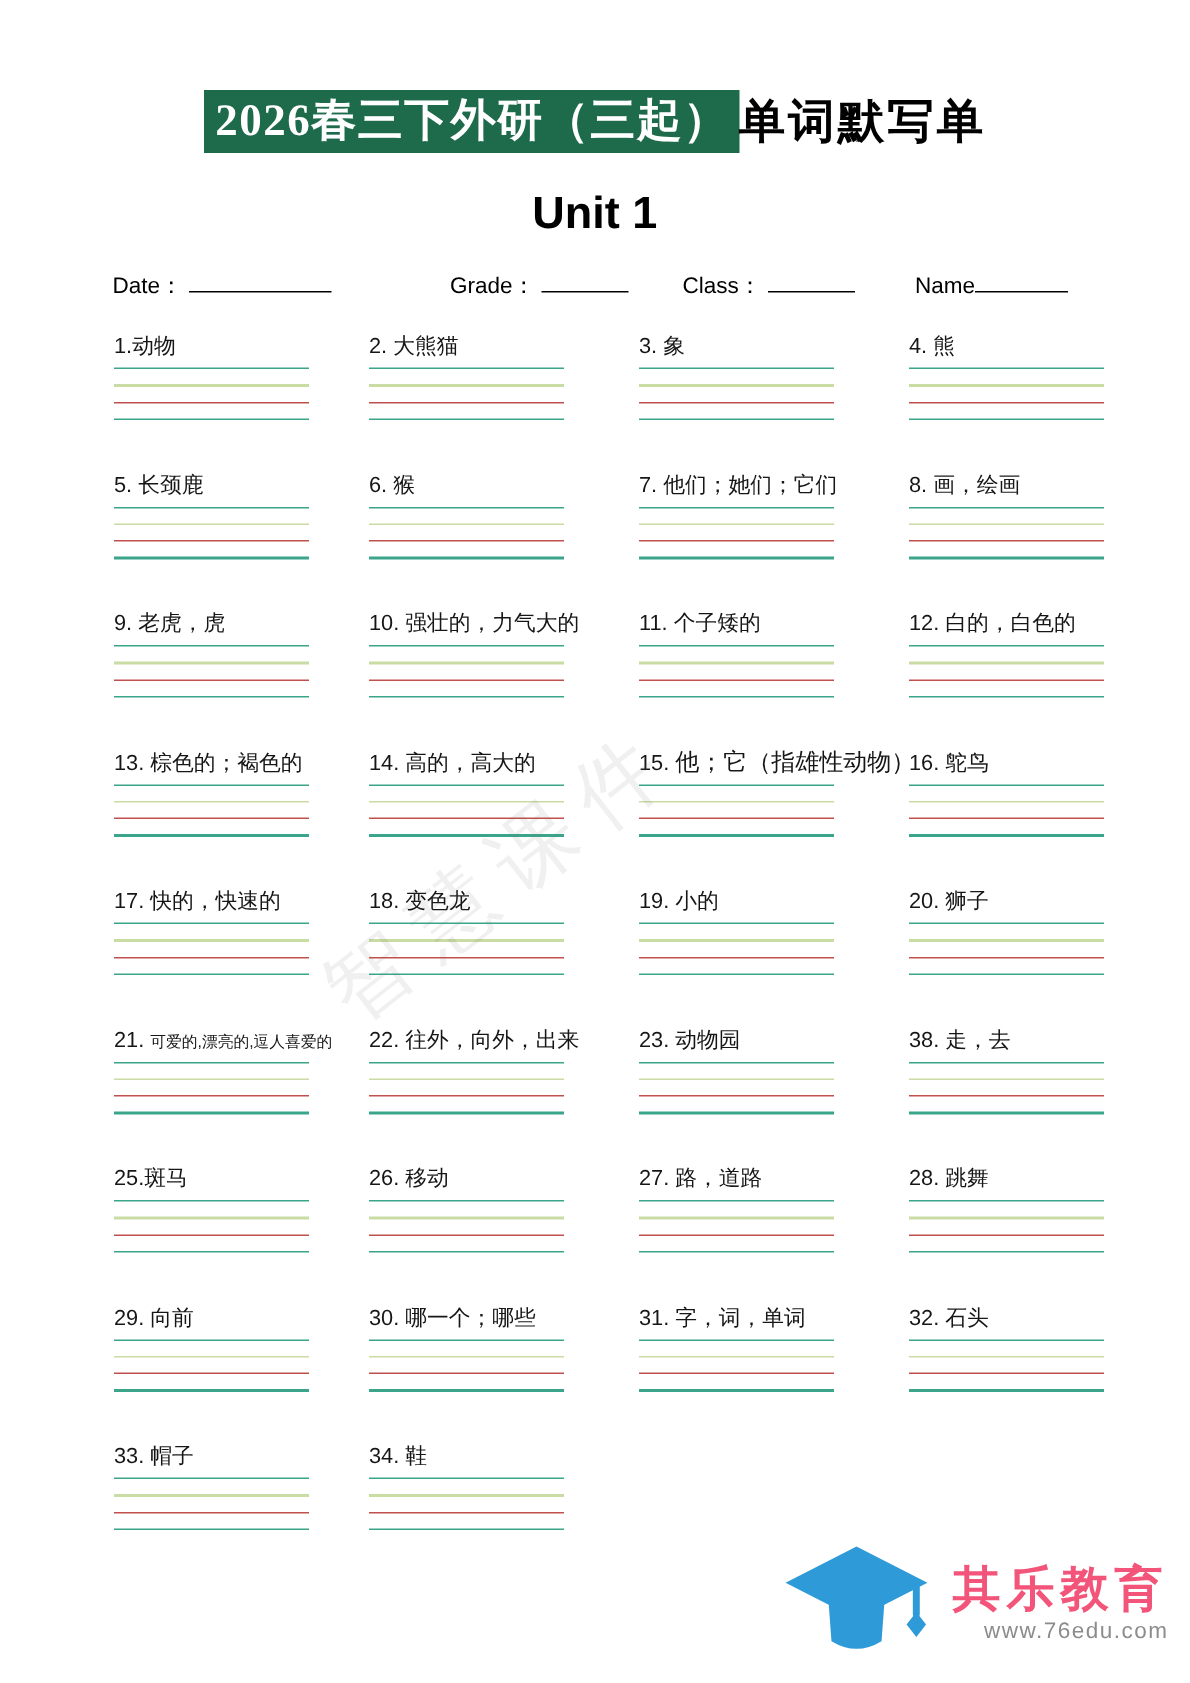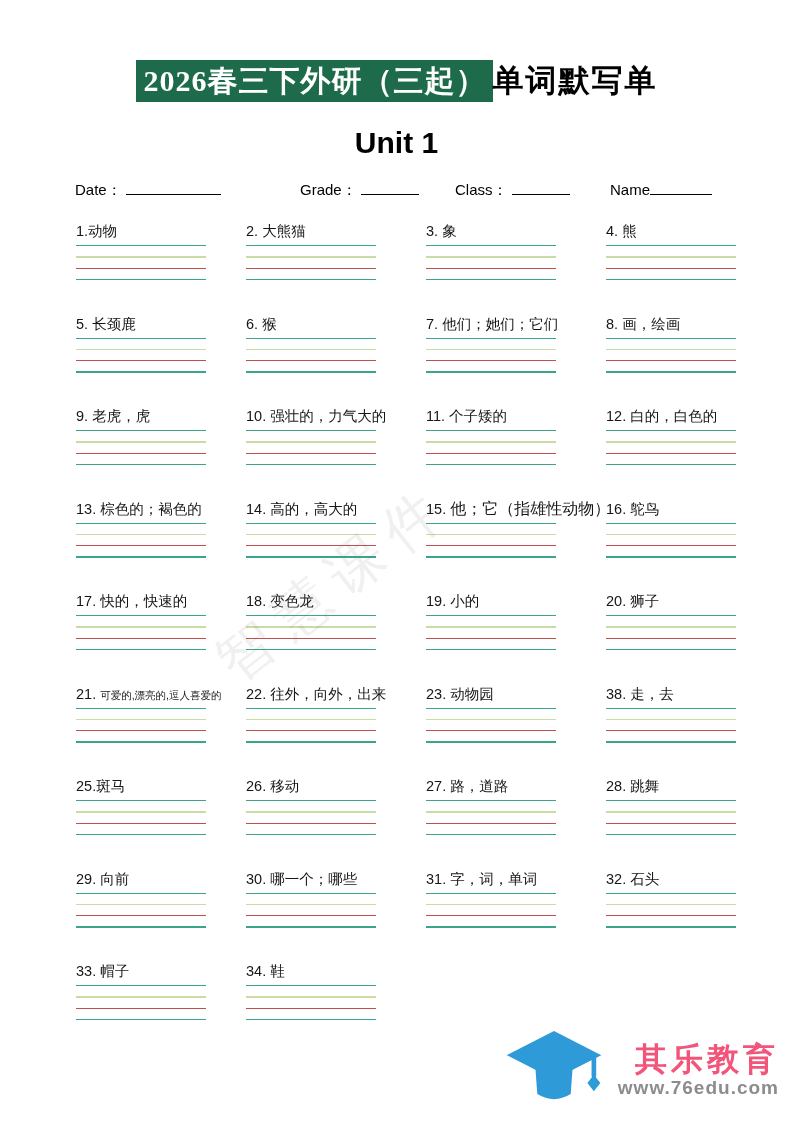--- a/index.html
+++ b/index.html
@@ -94,21 +94,21 @@
   }
   .logo-cap { width:102px; height:88px; flex:0 0 auto; }
   .logo-texts { display:flex; flex-direction:column; align-items:flex-end; }
   .logo-name {
     color:var(--logo_pink,#F25579);
     font-size:32px; font-weight:bold; letter-spacing:4px;
     line-height:36px;
   }
   .logo-url {
     color:var(--url_gray,#8C8C8C);
-    font-size:19px; font-weight:bold; letter-spacing:1px;
+    font-size:15px; font-weight:normal; letter-spacing:1px;
     line-height:22px;
   }
 </style>
 </head>
 <body>
 
 <div class="page">
 
   <div class="title-row">
     <span class="title-hl">2026春三下外研（三起）</span><span class="title-rest">单词默写单</span>

